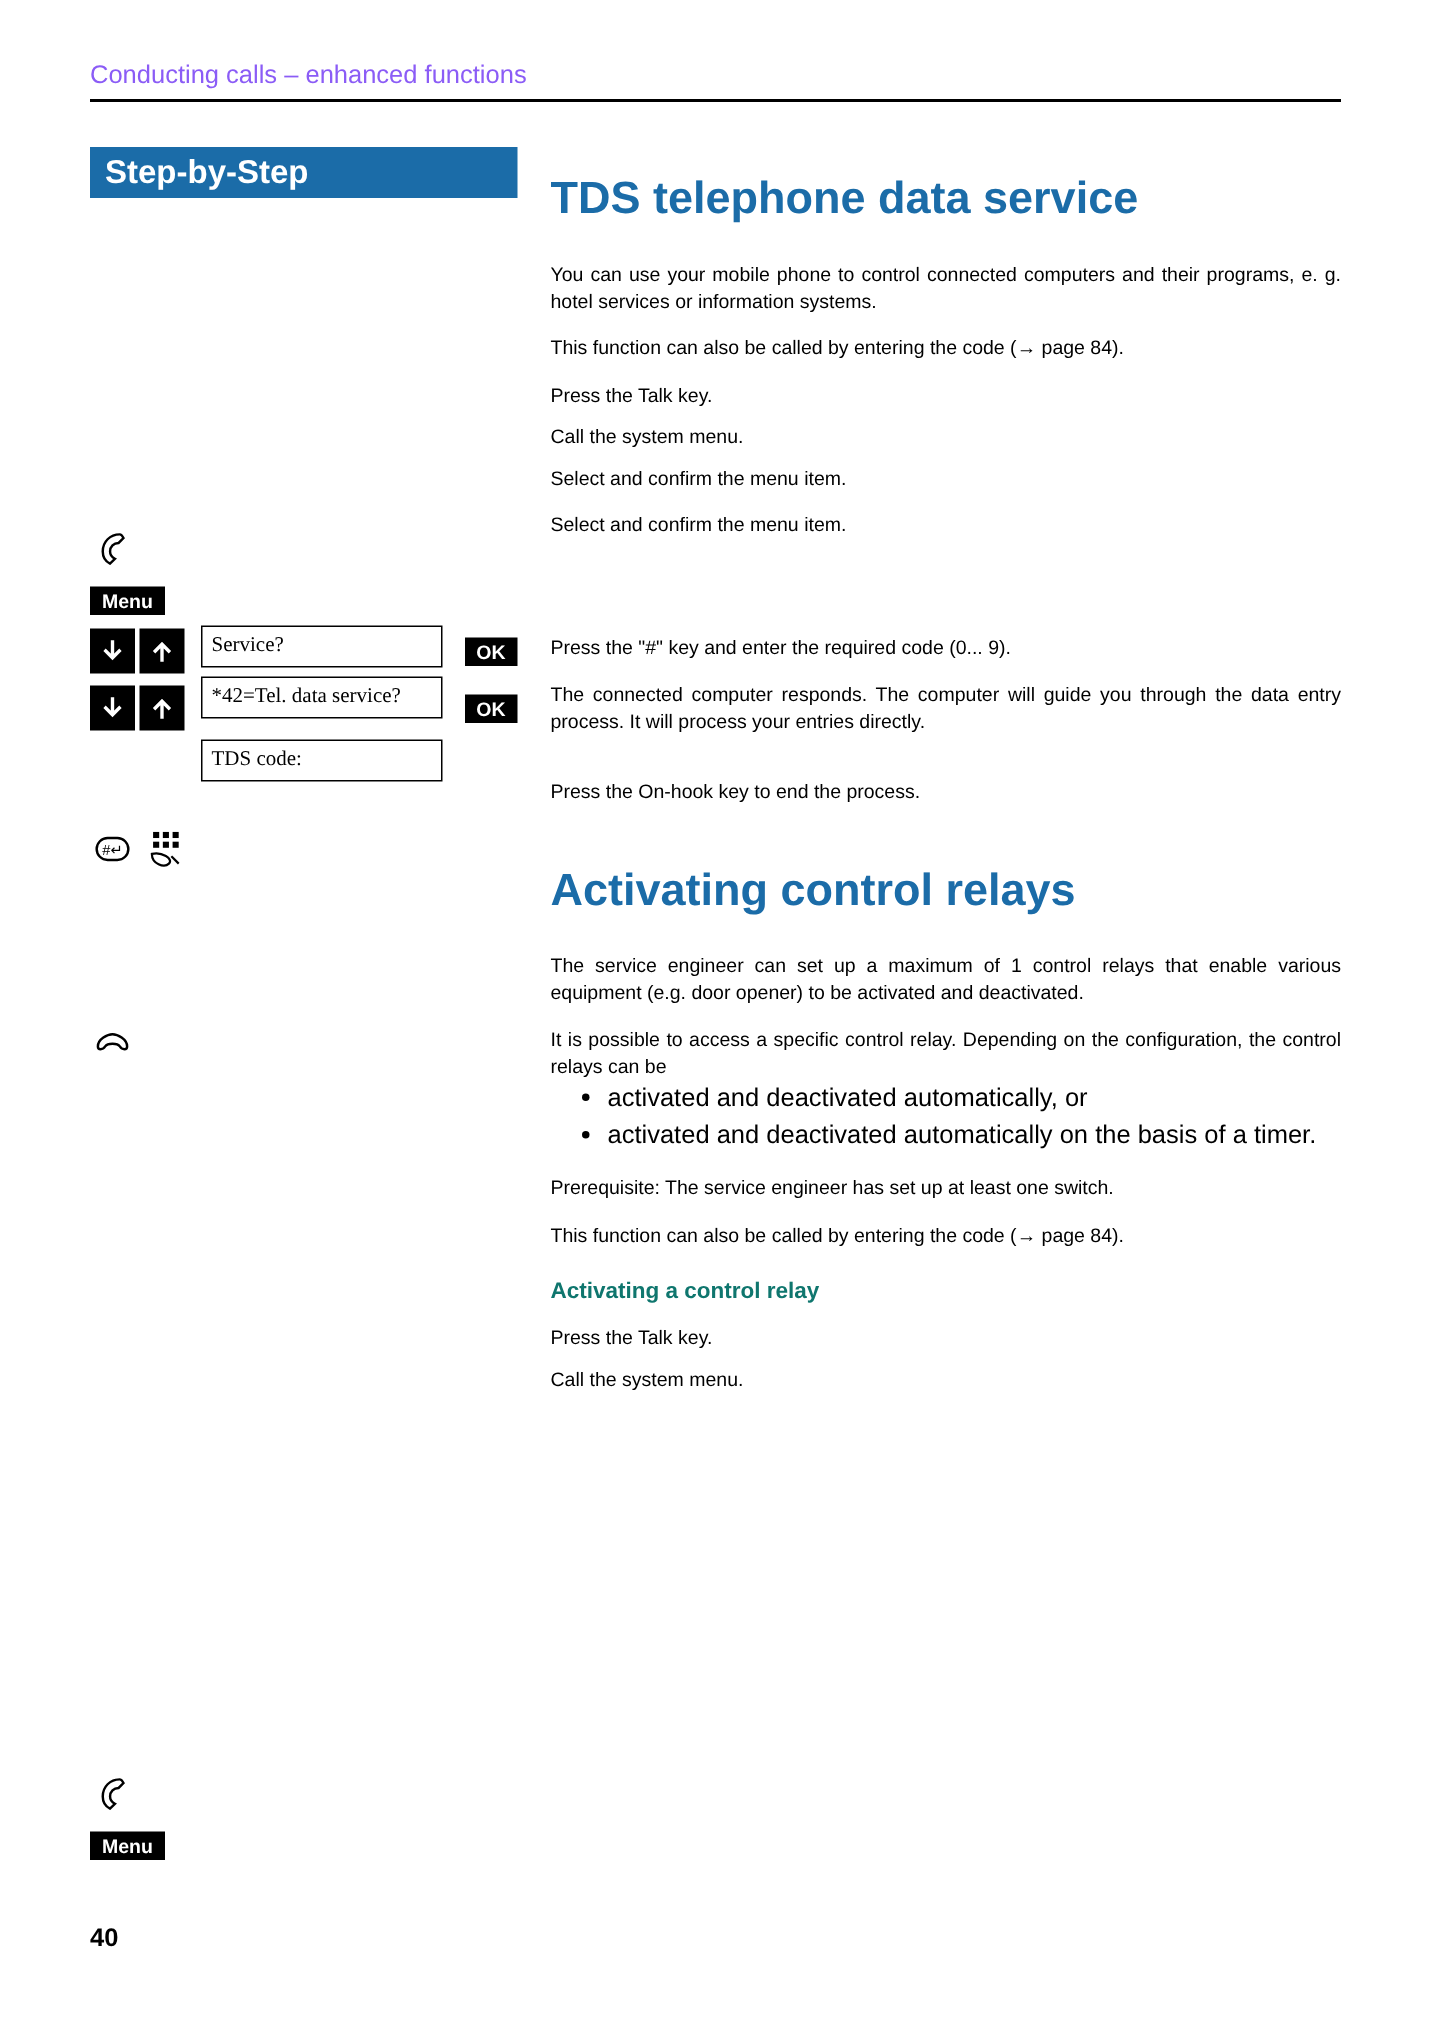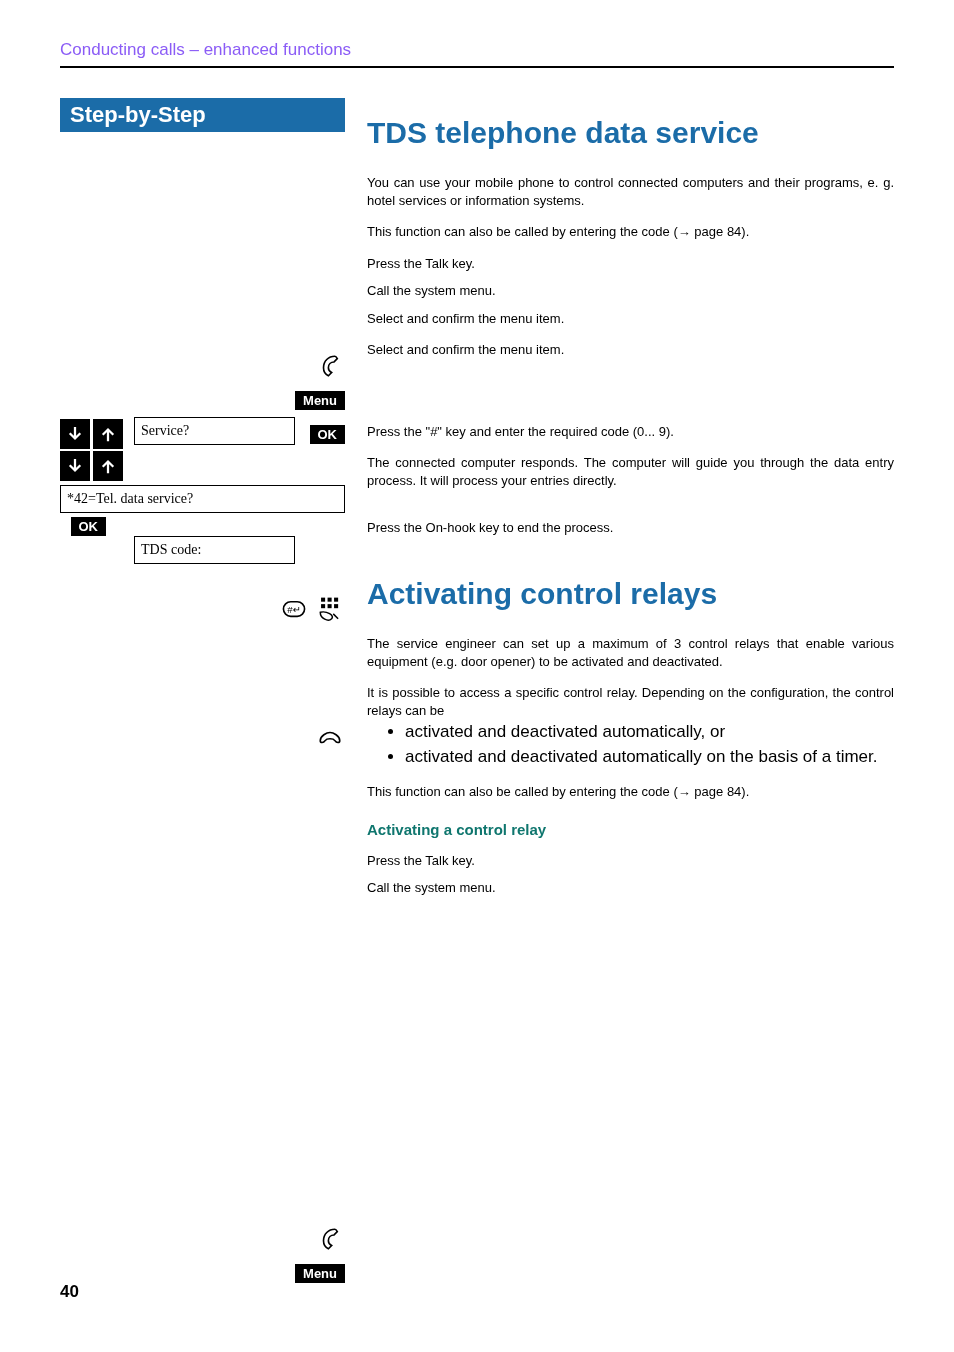--- a/index.html
+++ b/index.html
@@ -138,21 +138,21 @@
     flex:1;
   }
   .right-seg{
     width:46px;
     display:flex;
     align-items:center;
     justify-content:flex-end;
   }
   .icon-row-right{
       display:flex;
-      justify-content:flex-end;
+      justify-content:flex-start;
       align-items:center;
       gap:6px;
       height:34px;
   }
 </style>
 </head>
 <body>
 
 <div class="page">
   <div class="running-header">Conducting calls – enhanced functions</div>
@@ -191,21 +191,21 @@
             </span>
         </div>
         <div class="mid-seg">
           <div class="menu-text-box">Service?</div>
         </div>
         <div class="right-seg">
           <span class="btn-black">OK</span>
         </div>
       </div>
 
-      <div class="step-row-wrap" style="min-height:42px;flex-direction:column;">
+      <div class="step-row-wrap" style="min-height:42px;">
         <div class="left-seg">
           <span class="arrow-box">
               <svg viewBox="0 0 24 24">
                 <path d="M12 4 v12 M6 12 l6 6 l6 -6" stroke="#fff" stroke-width="3" fill="none" stroke-linecap="square"></path>
               </svg>
             </span>
           <span class="arrow-box">
               <svg viewBox="0 0 24 24">
                 <path d="M12 20 v-12 M6 12 l6 -6 l6 6" stroke="#fff" stroke-width="3" fill="none" stroke-linecap="square"></path>
               </svg>
@@ -291,28 +291,29 @@
       <p class="para" style="margin-bottom:14px;">Select and confirm the menu item.</p>
       <p class="para" style="margin-bottom:64px;">Select and confirm the menu item.</p>
 
       <p class="para">Press the "#" key and enter the required code (0... 9).</p>
       <p class="para" style="margin-bottom:30px;">The connected computer responds. The computer will guide you through the data entry process. It will process your entries directly.</p>
 
       <p class="para" style="margin-bottom:40px;">Press the On-hook key to end the process.</p>
 
       <div class="h1">Activating control relays</div>
 
-      <p class="para">The service engineer can set up a maximum of 3 control relays that enable various equipment (e.g. door opener) to be activated and deactivated.</p>
+      <p class="para">The service engineer can set up a maximum of 1 control relays that enable various equipment (e.g. door opener) to be activated and deactivated.</p>
 
       <p class="para" style="margin-bottom:2px;">It is possible to access a specific control relay. Depending on the configuration, the control relays can be</p>
       <ul class="bullets">
         <li>activated and deactivated automatically, or</li>
         <li>activated and deactivated automatically on the basis of a timer.</li>
       </ul>
 
+      <p class="para">Prerequisite: The service engineer has set up at least one switch.</p>
 
       <p class="para">
         <span>This function can also be called by entering the code (</span><span class="xref-arrow">→</span><span> page 84).</span>
       </p>
 
       <div class="h2">Activating a control relay</div>
 
       <p class="para" style="margin-bottom:10px;">Press the Talk key.</p>
       <p class="para">Call the system menu.</p>
 

